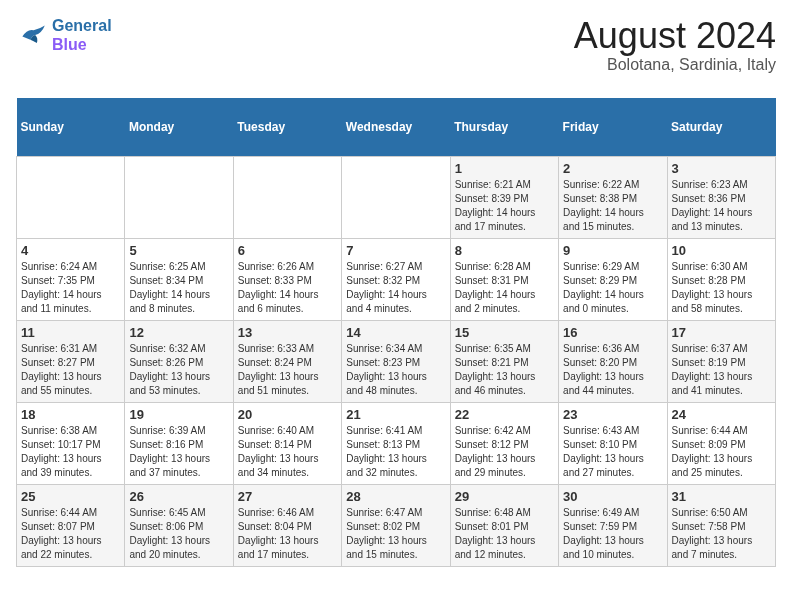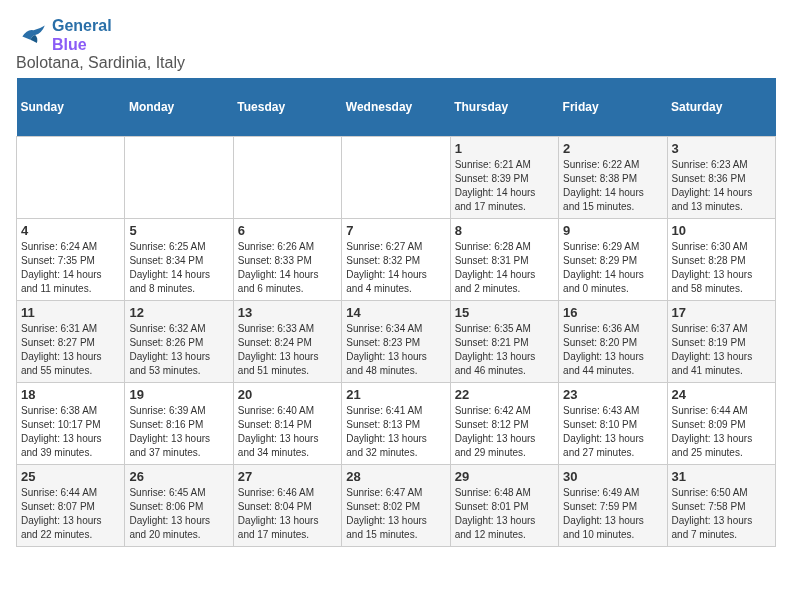--- a/index.html
+++ b/index.html
@@ -7,22 +7,21 @@
       font-family: Arial, sans-serif;
       background: #fff;
       width: 792px;
       min-height: 612px;
       padding: 16px;
     }
     .header {
       display: flex;
       align-items: flex-start;
       justify-content: space-between;
-      margin-bottom: 6px;
-      flex-direction: column;
+      margin-bottom: 24px;
     }
     .logo {
       display: flex;
       align-items: center;
       gap: 4px;
     }
     .logo-bird {
       width: 32px;
       height: 28px;
     }
@@ -88,20 +87,21 @@
     <svg class="logo-bird" viewBox="0 0 40 32" xmlns="http://www.w3.org/2000/svg">
       <path d="M8 18 Q14 8 22 10 Q30 8 36 4 Q32 14 24 16 Q20 17 18 22 Z" fill="#2a6fa8"></path>
       <path d="M18 22 Q20 17 24 16 Q28 20 26 26 Q22 24 18 22Z" fill="#1a5a8a"></path>
     </svg>
     <div>
       <div style="font-size:16px;font-weight:bold;color:#2a6fa8;line-height:1.2">General</div>
       <div style="font-size:16px;font-weight:bold;color:#8b5cf6;line-height:1.2">Blue</div>
     </div>
   </div>
   <div class="title-block">
+    <h1>August 2024</h1>
     <h2>Bolotana, Sardinia, Italy</h2>
   </div>
 </div>
 
 <table>
   <thead>
     <tr id="weekday-header">
         <th>Sunday</th>
         <th>Monday</th>
         <th>Tuesday</th>

